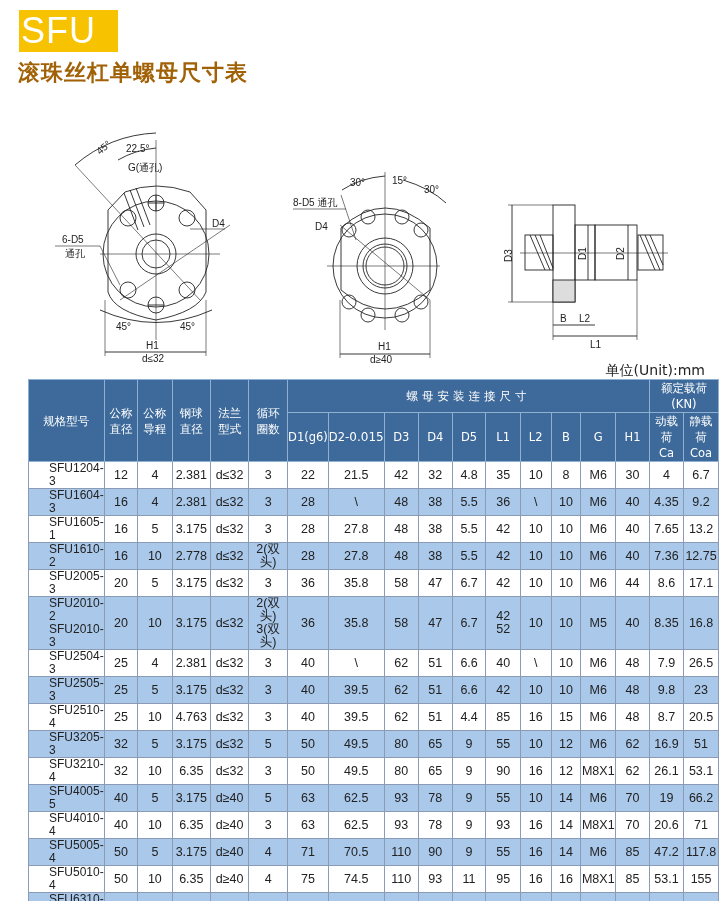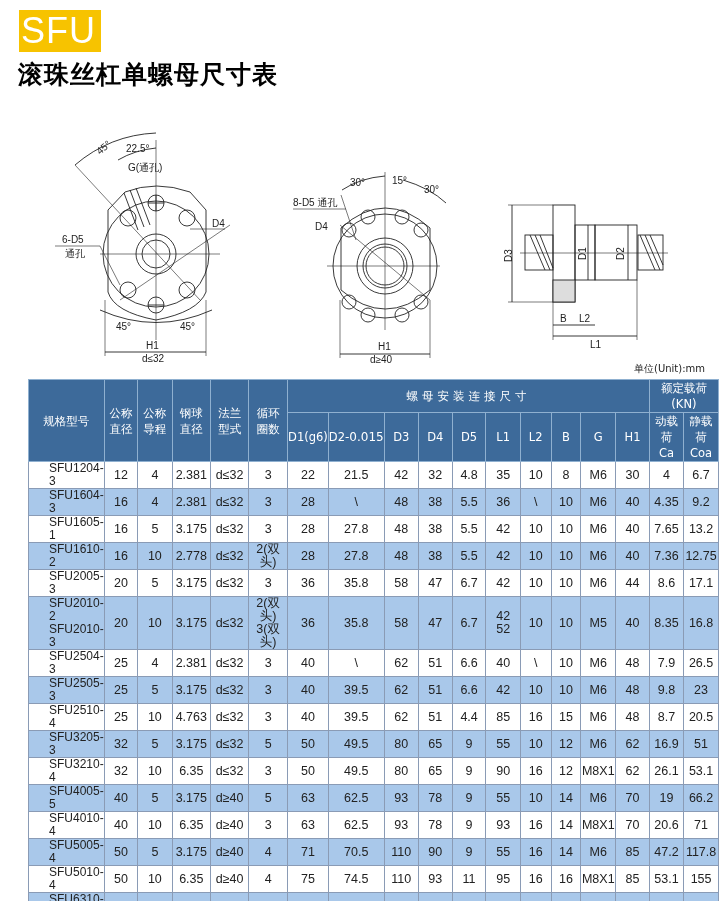--- a/index.html
+++ b/index.html
@@ -1,24 +1,24 @@
 <!DOCTYPE html>
 <html><head>
 <meta charset="utf-8">
 <style>
   html, body { margin:0; padding:0; }
   body { width:719px; height:901px; background:#ffffff; position:relative; overflow:hidden;
          font-family:"DejaVu Sans", "Liberation Sans", sans-serif; color:#222; }
-  .brand { position:absolute; left:19px; top:10px; width:82px; height:42px; background:#f7c300;
+  .brand { position:absolute; left:19px; top:10px; width:99px; height:42px; background:#f7c300;
            color:#fff; font-family:"Liberation Sans", sans-serif; font-size:36px; line-height:42px;
            padding-left:2px; box-sizing:border-box; letter-spacing:1px; }
-  .title { position:absolute; left:18px; top:58px; font-size:25px; font-weight:bold; color:#000000;
+  .title { position:absolute; left:18px; top:58px; font-size:22px; font-weight:bold; color:#a16207;
            letter-spacing:1px; }
   .drawings { position:absolute; left:0; top:115px; width:719px; height:255px; }
-  .unit { position:absolute; right:14px; top:362px; font-size:10px; color:#222; }
+  .unit { position:absolute; right:14px; top:362px; font-size:14px; color:#222; }
   table.spec { position:absolute; left:28px; top:379px; border-collapse:collapse; table-layout:fixed;
                font-family:"Liberation Sans", sans-serif; font-size:12.5px; }
   table.spec th { background:#3d6a9a; color:#fff; font-weight:normal; border:1px solid #8fb0d0;
                   text-align:center; padding:0; font-family:"DejaVu Sans", sans-serif; font-size:11.5px; line-height:16px; }
   table.spec td { border:1px solid #8a9bb5; text-align:center; padding:0; height:26px; line-height:13px; color:#222; }
   table.spec tr.alt td { background:#a9c8ea; }
   table.spec tr.plain td { background:#ffffff; }
   table.spec td.model { text-align:left; padding-left:20px; font-size:12px; }
   .sub { font-size:12px; }
   .grp-title { letter-spacing:4px; }

